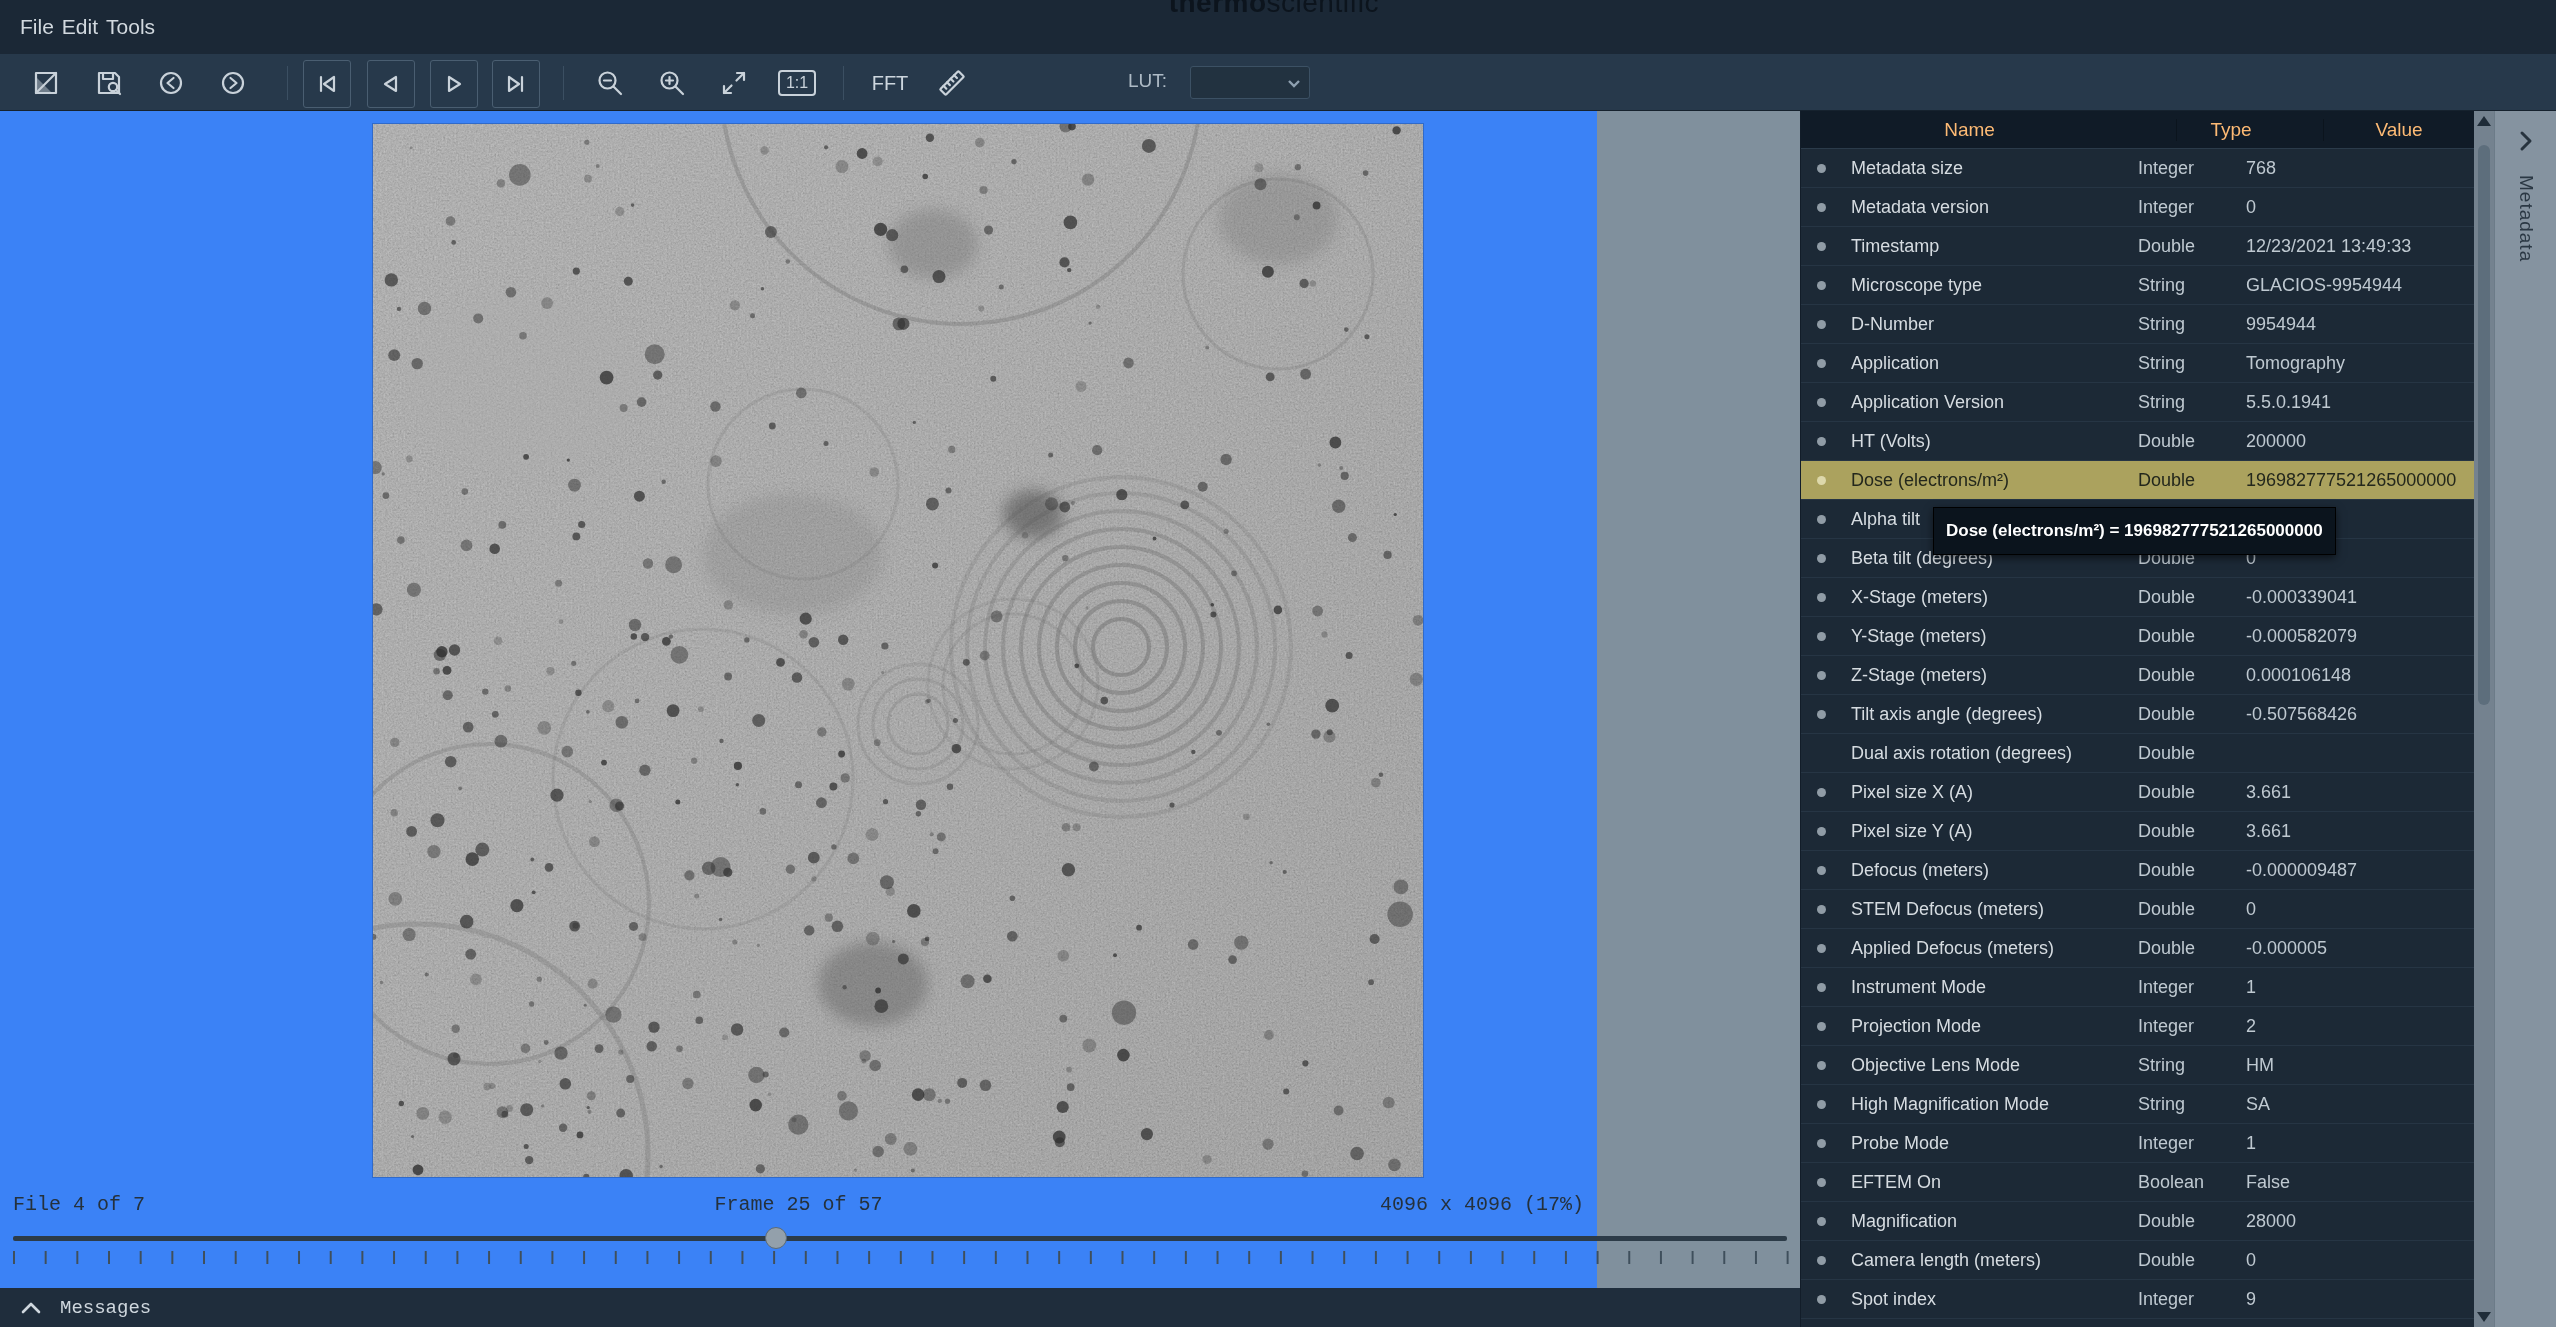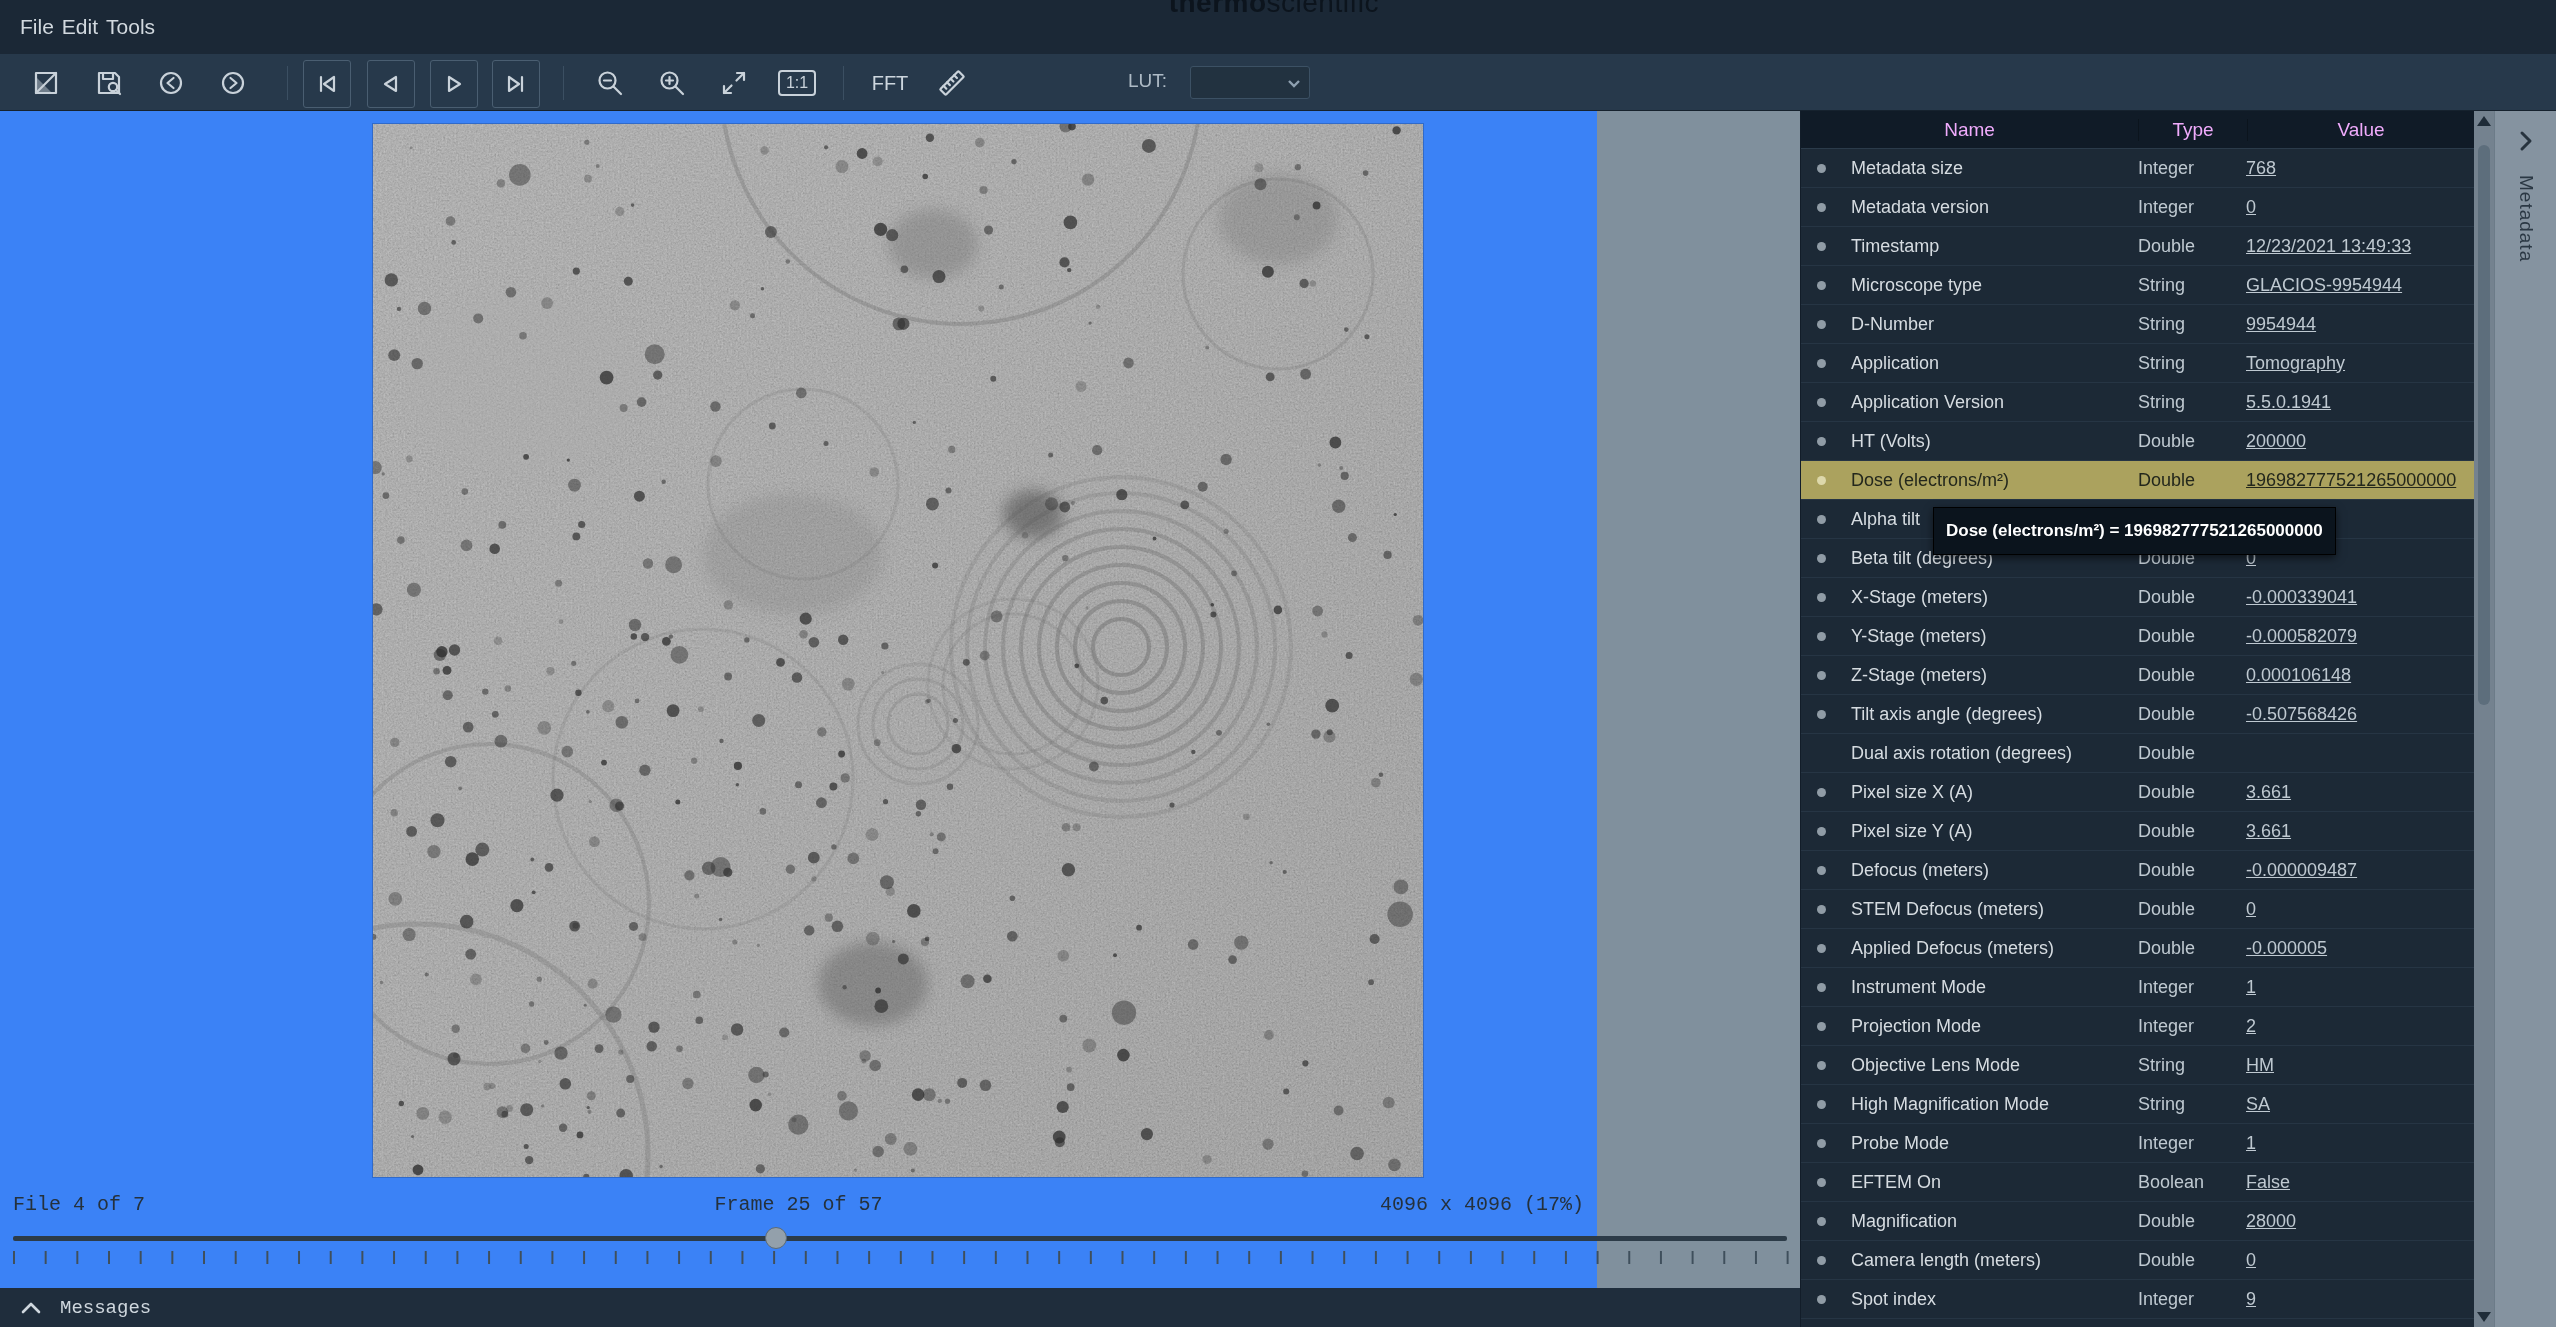--- a/index.html
+++ b/index.html
@@ -48,31 +48,31 @@
                 background-image:linear-gradient(to right,#3f4f5c 0 2px,transparent 2px);
                 background-size:31.68px 100%;background-repeat:repeat-x;}
   .messages-bar{position:absolute;left:0;bottom:0;width:1800px;height:39px;background:#1f2d3c;
                 display:flex;align-items:center;gap:18px;padding-left:20px;box-sizing:border-box;}
   .messages-bar svg{stroke:#cfd7de;stroke-width:2.6;fill:none;stroke-linecap:round;stroke-linejoin:round;}
   .messages-label{color:#cfd7de;font-size:19px;}
 
   
   .meta-panel{position:absolute;left:1800px;top:111px;width:674px;height:1216px;background:#1c2936;
               border-left:1px solid #121d29;box-sizing:border-box;overflow:hidden;}
-  .meta-header{display:flex;height:37px;background:#101b27;color:#f0abfc;font-size:19px;
-               align-items:center;border-bottom:1px solid #2b3b4a;}
+  .meta-header{display:flex;height:37px;background:#101b27;color:#fdba74;font-size:19px;
+               align-items:center;border-bottom:1px solid #2b3b4a;gap:38px;}
   .h-name{width:337px;text-align:center;} .h-type{width:108px;text-align:center;border-left:1px solid #0b141d;}
   .h-value{flex:1;text-align:center;border-left:1px solid #0b141d;}
   .mrow{display:flex;height:39px;align-items:center;border-bottom:1px solid #263544;
         font-size:18px;box-sizing:border-box;}
   .c-name{width:337px;display:flex;align-items:center;overflow:hidden;white-space:nowrap;}
   .dot{width:9px;height:9px;border-radius:50%;background:#909ca6;margin-left:16px;flex:none;}
   .nm{margin-left:25px;color:#d6dce1;}
   .c-type{width:108px;color:#bfc9d1;overflow:hidden;white-space:nowrap;}
-  .c-value{flex:1;color:#bfc9d1;overflow:hidden;white-space:nowrap;padding-right:20px;text-decoration:underline;}
+  .c-value{flex:1;color:#bfc9d1;overflow:hidden;white-space:nowrap;padding-right:20px;}
   .mrow.hl{background:#aba25e;}
   .mrow.hl .nm,.mrow.hl .c-type,.mrow.hl .c-value{color:#23271c;}
   .mrow.hl .dot{background:#ddd8ab;}
   .tooltip{position:absolute;left:132px;top:396px;height:38px;display:flex;align-items:center;
            background:#0b141d;border:1px solid #000;color:#ffffff;font-weight:bold;font-size:17px;
            padding:4px 12px;white-space:nowrap;z-index:5;box-shadow:0 3px 8px rgba(0,0,0,.55);
            pointer-events:none;}
 
   
   .vscroll{position:absolute;left:2474px;top:111px;width:20px;height:1216px;background:#74828f;}

